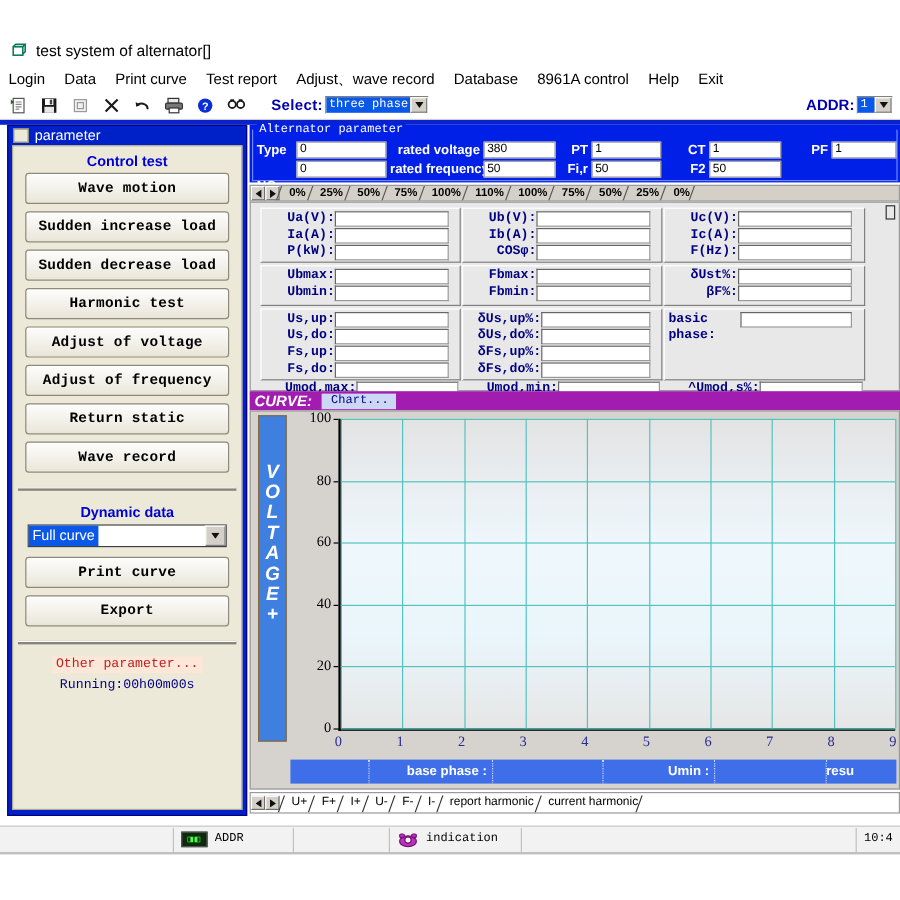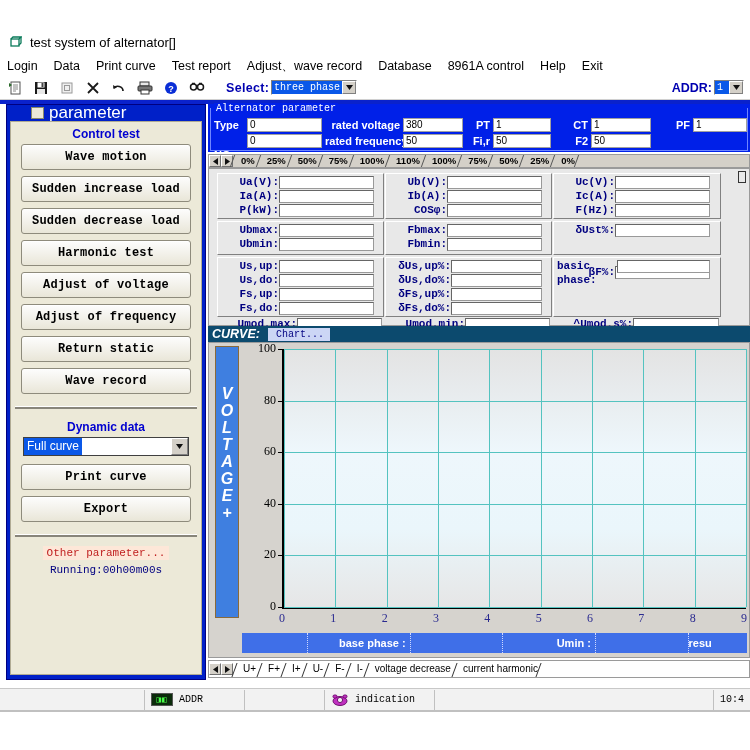--- a/index.html
+++ b/index.html
@@ -60,21 +60,21 @@
   .addr-combo .cval{min-width:10px;}
 
   
   .blueline{position:absolute;left:0;top:100px;width:750px;height:4px;background:#0a22cc;}
 
   
   .leftpanel{
     position:absolute;left:6px;top:104px;width:200px;height:576px;
     background:#0020c8;border:1px solid #000080;box-sizing:border-box;
   }
-  .lp-title{height:16px;display:flex;align-items:center;padding-left:4px;color:#fff;font-size:17px;margin-left:20px;}
+  .lp-title{height:16px;display:flex;align-items:center;padding-left:4px;color:#fff;font-size:12px;}
   .lp-title .sq{width:11px;height:10px;background:#ece9d8;border:1px solid #8a8a6a;margin-right:5px;}
   .lp-body{
     margin:0 3px 3px 3px;background:#ece9d8;border:1px solid #b0ab94;
     height:calc(100% - 20px);box-sizing:border-box;
     display:flex;flex-direction:column;
   }
   .sect-head{color:#0000d0;font-weight:bold;font-size:12px;text-align:center;padding:5px 0 3px;}
   .btnlist{padding:0 10px;}
   .gbtn{
     display:block;width:100%;height:26px;margin-bottom:6px;box-sizing:border-box;
@@ -178,21 +178,21 @@
     border-left-color:#666;box-sizing:border-box;font-size:10px;
   }
   .scrollbit{
     position:absolute;right:3px;top:2px;width:8px;height:12px;
     border:1px solid #333;background:#e8e8e8;box-sizing:border-box;
   }
 
   
   .curvehead{
     position:absolute;left:0;top:222px;width:542px;height:16px;
-    background:#0c4a6e;display:flex;align-items:center;box-sizing:border-box;
+    background:#a21caf;display:flex;align-items:center;box-sizing:border-box;
   }
   .curvehead .ct{
     color:#fff;font-weight:bold;font-style:italic;font-size:12.5px;
     padding-left:4px;font-family:"Liberation Sans",sans-serif;
   }
   .curvehead .chart{
     margin-left:8px;background:#ccd6f5;color:#000080;font-size:10px;
     font-family:"Liberation Mono","DejaVu Sans Mono",monospace;
     padding:1px 6px 1px 8px;
   }
@@ -571,21 +571,21 @@
         <span class="mfield" style="width:95px;"></span>
       </div>
       <div class="mrow" style="left:180px;top:68px;">
         <span class="mlab" style="width:58px;">Fbmin:</span>
         <span class="mfield" style="width:95px;"></span>
       </div>
       <div class="mrow" style="left:348px;top:54px;">
         <span class="mlab" style="width:58px;">δUst%:</span>
         <span class="mfield" style="width:95px;"></span>
       </div>
-      <div class="mrow" style="left:348px;top:68px;margin-top:28px;">
+      <div class="mrow" style="left:348px;top:68px;">
         <span class="mlab" style="width:58px;">βF%:</span>
         <span class="mfield" style="width:95px;"></span>
       </div>
 
       <div class="mrow" style="left:12px;top:90px;">
         <span class="mlab" style="width:58px;">Us,up:</span>
         <span class="mfield" style="width:95px;"></span>
       </div>
       <div class="mrow" style="left:12px;top:104px;">
         <span class="mlab" style="width:58px;">Us,do:</span>
@@ -722,21 +722,21 @@
             <path d="M0 0 L0 7 L5 3.5 Z" fill="#111"></path>
           </svg>
       </span>
       <span style="display:flex;align-items:center;margin-left:4px;">
         <span class="bt">U+</span>
         <span class="bt">F+</span>
         <span class="bt">I+</span>
         <span class="bt">U-</span>
         <span class="bt">F-</span>
         <span class="bt">I-</span>
-        <span class="bt">voltage decrease</span>
+        <span class="bt">report harmonic</span>
         <span class="bt last">current harmonic</span>
       </span>
     </div>
   </div>
 
   <div class="statusbar">
     <span class="sb-cell" style="width:145px;border-right:1px solid #c0c0c0;"></span>
     <span class="sb-cell" style="width:100px;">
       <span class="led">◨◧</span>
       <span>ADDR</span>

